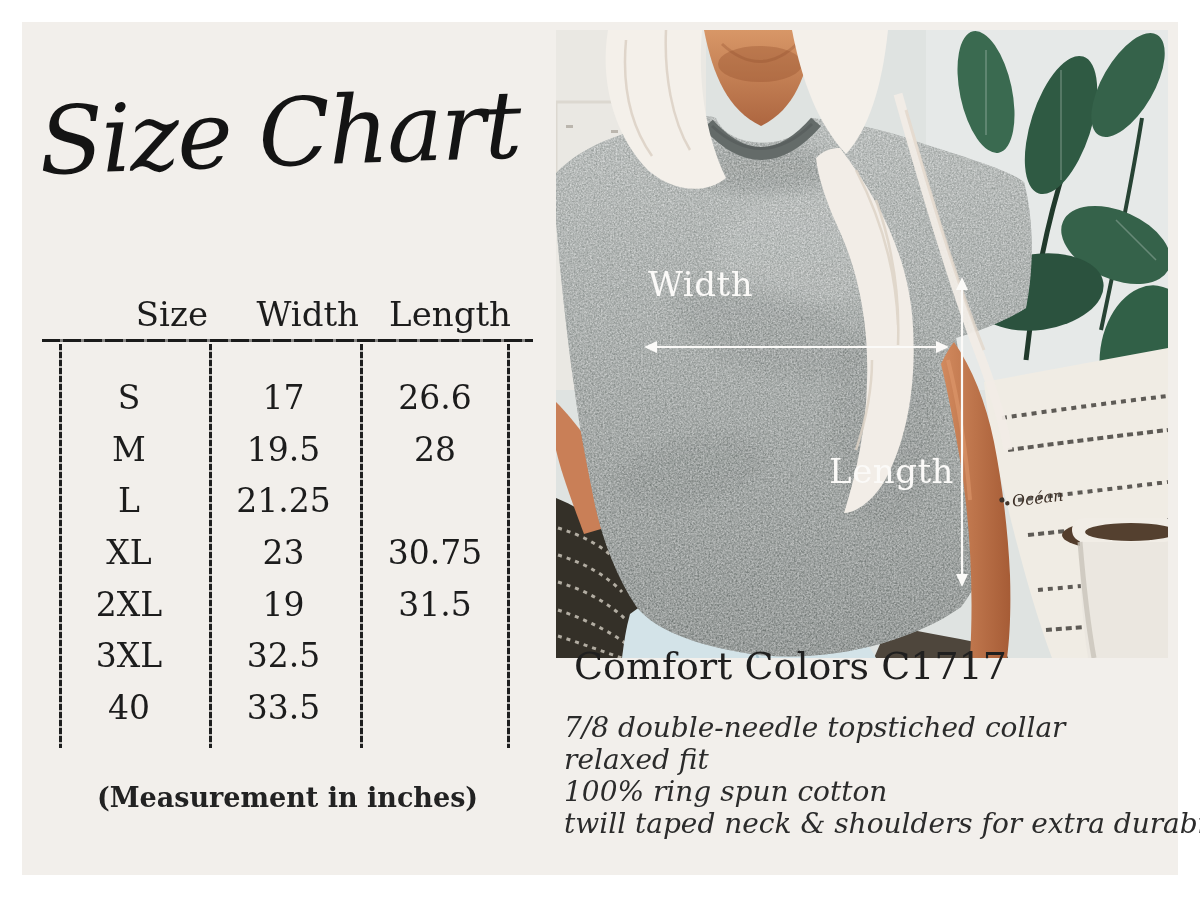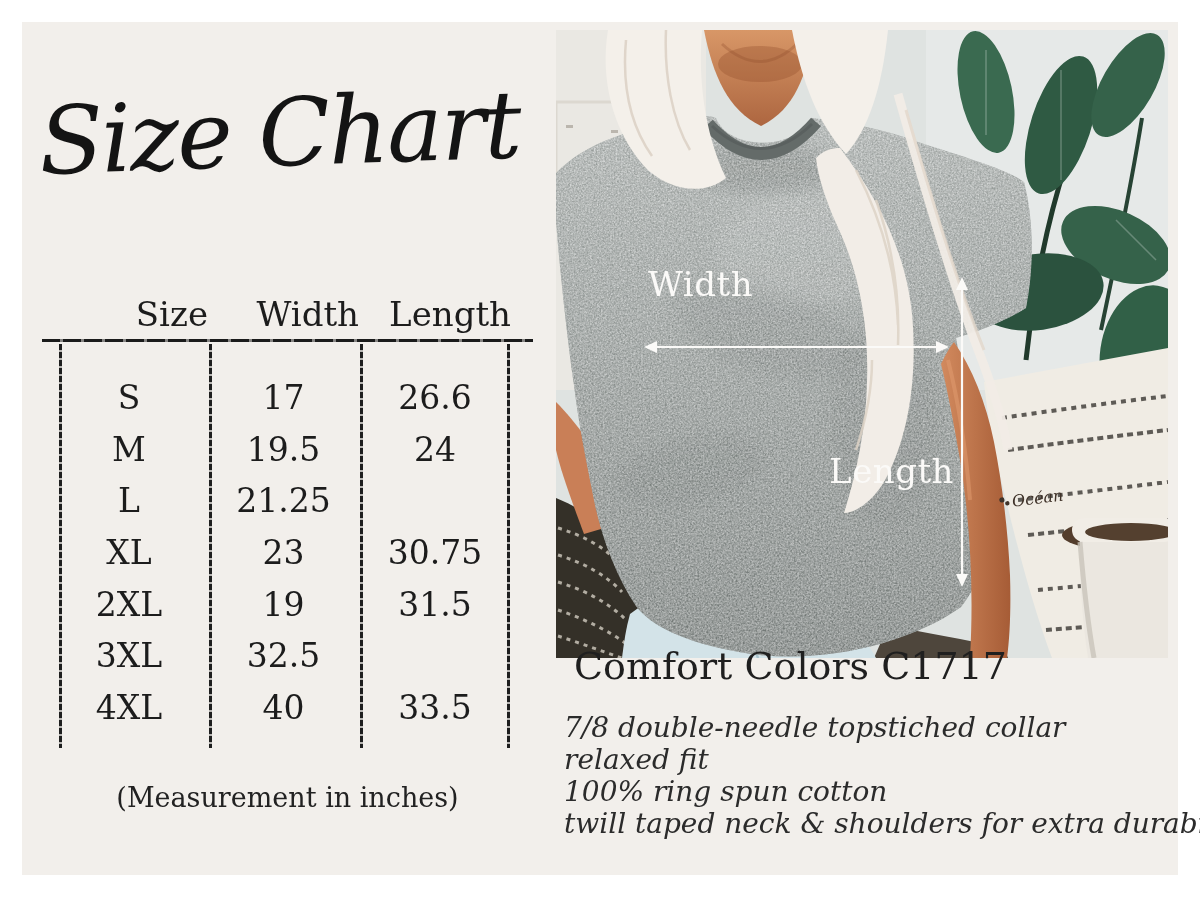--- a/index.html
+++ b/index.html
@@ -14,21 +14,21 @@
          font-size:34px;height:42px;line-height:42px;text-align:right;}
   .hline{position:absolute;left:42px;top:339px;width:491px;height:3px;
          background:repeating-linear-gradient(90deg,#1b1b1b 0 18px,rgba(27,27,27,.5) 18px 21px);}
   .vline{position:absolute;top:344px;height:404px;width:3px;
          background:repeating-linear-gradient(180deg,#1e1e1e 0 6px,rgba(30,30,30,.28) 6px 8px);}
   .v1{left:59px}.v2{left:209px}.v3{left:360px}.v4{left:507px}
   .trows{position:absolute;left:50px;top:372px;}
   .trow{display:grid;grid-template-columns:158px 151px 152px;height:51.6px;
         align-items:center;text-align:center;font-size:33px;}
   .note{position:absolute;left:42px;top:782px;width:491px;text-align:center;
-        font-size:27px;color:#222;}
+        font-size:27px;color:#222;font-weight:bold;}
   
   .photo{position:absolute;left:556px;top:30px;width:612px;height:628px;overflow:hidden;}
   .product-name{position:absolute;left:556px;top:644px;font-size:38px;line-height:44px;color:#1f1f1f;margin-left:18px;}
   .product-details{position:absolute;left:564px;top:712px;font-size:28px;font-style:italic;
                    color:#2b2b2b;}
   .product-details div{height:32px;line-height:32px;white-space:nowrap;}
   svg text{font-family:"DejaVu Serif",serif;}
   .annot{fill:#fbfaf8;font-size:34px;letter-spacing:.5px;}
 </style>
 </head>
@@ -53,42 +53,41 @@
 
   <div class="trows">
       <div class="trow">
         <span>S</span>
         <span>17</span>
         <span>26.6</span>
       </div>
       <div class="trow">
         <span>M</span>
         <span>19.5</span>
-        <span>24</span>
+        <span>28</span>
       </div>
       <div class="trow">
         <span>L</span>
         <span>21.25</span>
       </div>
       <div class="trow">
         <span>XL</span>
         <span>23</span>
         <span>30.75</span>
       </div>
       <div class="trow">
         <span>2XL</span>
         <span>19</span>
         <span>31.5</span>
       </div>
       <div class="trow">
         <span>3XL</span>
         <span>32.5</span>
       </div>
       <div class="trow">
-        <span>4XL</span>
         <span>40</span>
         <span>33.5</span>
       </div>
     </div>
 
   <div class="note">(Measurement in inches)</div>
 
   <svg class="photo" viewBox="0 0 612 628">
     <defs>
       <linearGradient id="shirtGrad" x1="0" y1="0" x2="0" y2="1">

